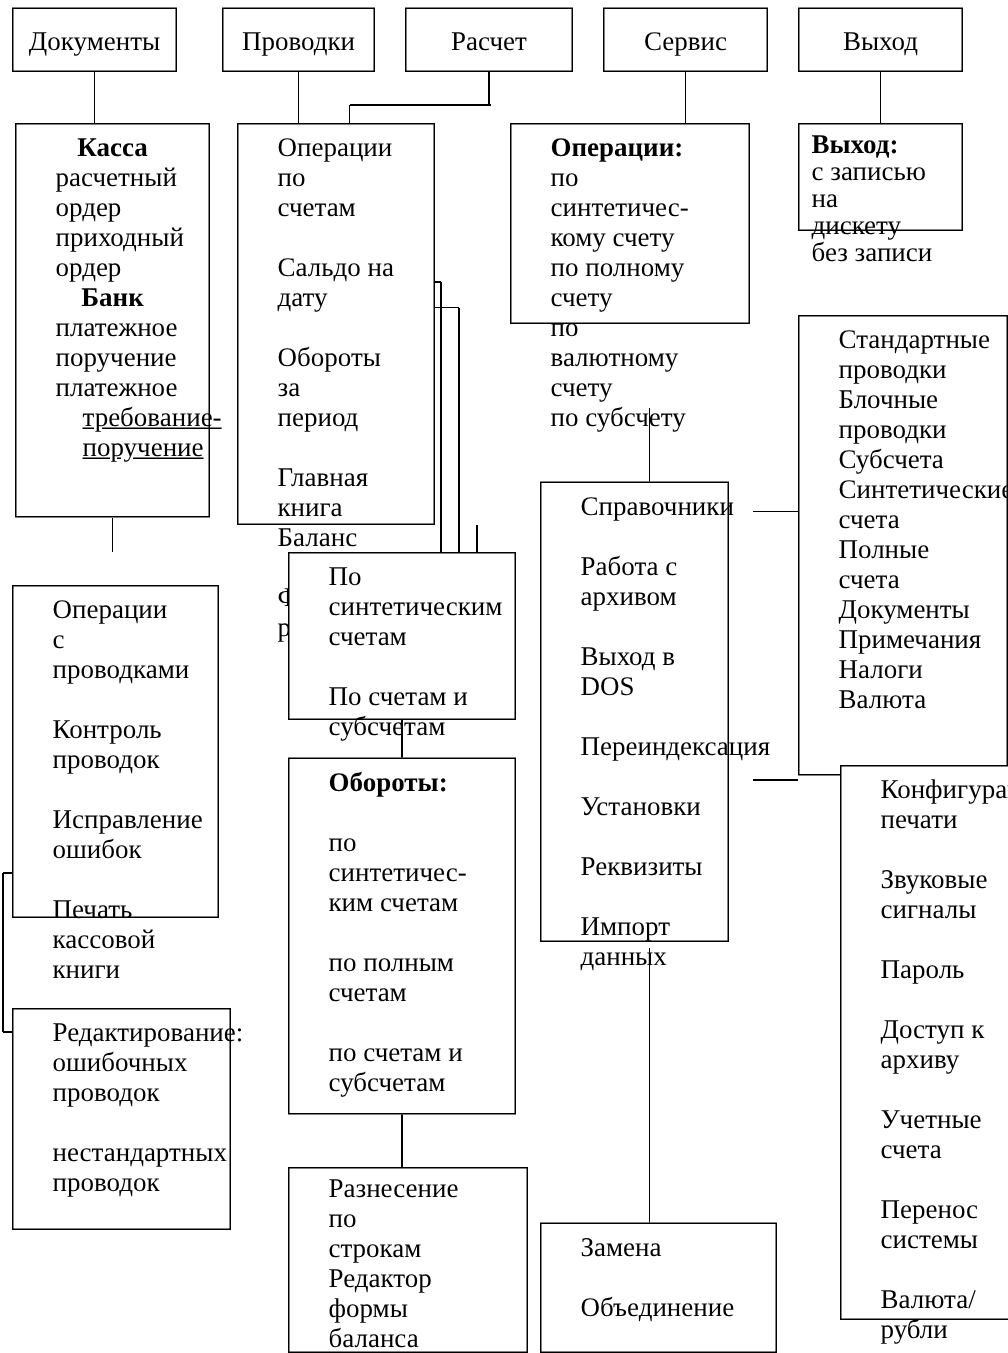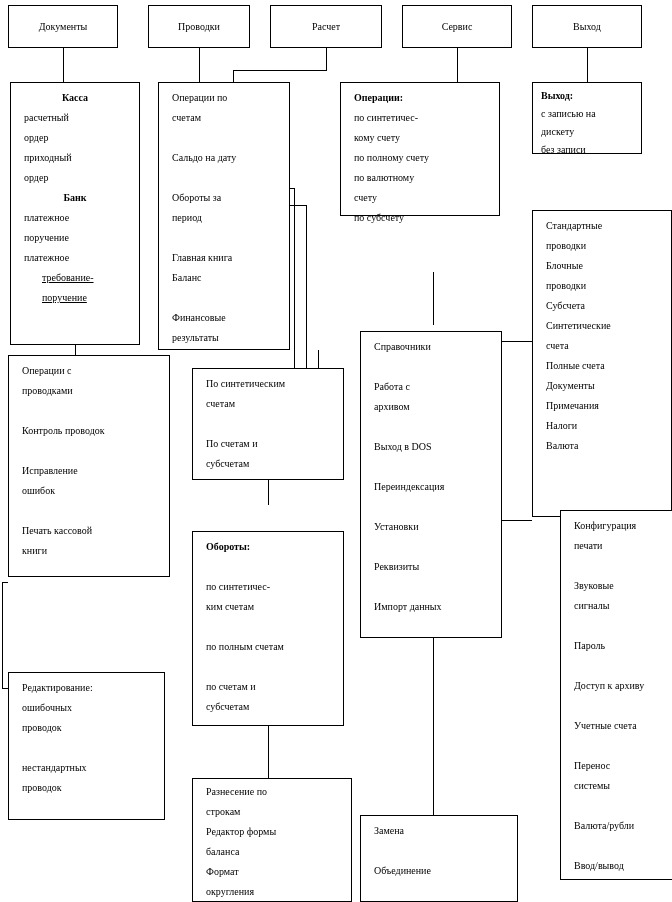--- a/index.html
+++ b/index.html
@@ -1,25 +1,25 @@
 <!DOCTYPE html>
 <html><head>
 <meta charset="utf-8">
 <style>
   html,body{margin:0;padding:0;background:#fff;}
   .diagram{
     position:relative;width:672px;height:902px;background:#fff;
     font-family:"Liberation Serif","DejaVu Serif",serif;
-    font-size:10px;color:#000;overflow:hidden;
+    font-size:18px;color:#000;overflow:hidden;
   }
   .wires{position:absolute;left:0;top:0;}
   .wires line{stroke:#000;stroke-width:1;shape-rendering:crispEdges;}
   .box{
     position:absolute;border:1px solid #000;background:#fff;
-    box-sizing:border-box;padding:5px 13px;line-height:20px;
+    box-sizing:border-box;padding:5px 26px;line-height:20px;
   }
   .menu{display:flex;align-items:center;justify-content:center;padding:0;}
   .hdr{font-weight:bold;text-align:center;}
   .hdr.left{text-align:left;}
   .indent{padding-left:18px;text-decoration:underline;}
   .tight{line-height:18px;padding:4px 8px;}
 </style>
 </head>
 <body>
 
@@ -85,42 +85,42 @@
 
   <div class="box tight" style="left:532px;top:82px;width:110px;height:72px">
     <div class="hdr left">Выход:</div>
     <div>с записью на<br>дискету<br>без записи</div>
   </div>
 
   <div class="box" style="left:532px;top:210px;width:140px;height:307px">
     <div>Стандартные<br>проводки<br>Блочные<br>проводки<br>Субсчета<br>Синтетические<br>счета<br>Полные счета<br>Документы<br>Примечания<br>Налоги<br>Валюта</div>
   </div>
 
-  <div class="box" style="left:8px;top:355px;width:162px;height:222px">
+  <div class="box" style="left:8px;top:390px;width:138px;height:222px">
     <div>Операции с<br>проводками<br>&nbsp;<br>Контроль проводок<br>&nbsp;<br>Исправление<br>ошибок<br>&nbsp;<br>Печать кассовой<br>книги</div>
   </div>
 
   <div class="box" style="left:192px;top:368px;width:152px;height:112px">
     <div>По синтетическим<br>счетам<br>&nbsp;<br>По счетам и<br>субсчетам</div>
   </div>
 
-  <div class="box" style="left:360px;top:331px;width:142px;height:307px">
+  <div class="box" style="left:360px;top:321px;width:126px;height:307px">
     <div>Справочники<br>&nbsp;<br>Работа с<br>архивом<br>&nbsp;<br>Выход в DOS<br>&nbsp;<br>Переиндексация<br>&nbsp;<br>Установки<br>&nbsp;<br>Реквизиты<br>&nbsp;<br>Импорт данных</div>
   </div>
 
-  <div class="box" style="left:192px;top:531px;width:152px;height:195px">
+  <div class="box" style="left:192px;top:505px;width:152px;height:238px">
     <div class="hdr left">Обороты:</div>
     <div>&nbsp;<br>по синтетичес-<br>ким счетам<br>&nbsp;<br>по полным счетам<br>&nbsp;<br>по счетам и<br>субсчетам</div>
   </div>
 
   <div class="box" style="left:560px;top:510px;width:129px;height:370px">
     <div>Конфигурация<br>печати<br>&nbsp;<br>Звуковые<br>сигналы<br>&nbsp;<br>Пароль<br>&nbsp;<br>Доступ к архиву<br>&nbsp;<br>Учетные счета<br>&nbsp;<br>Перенос<br>системы<br>&nbsp;<br>Валюта/рубли<br>&nbsp;<br>Ввод/вывод</div>
   </div>
 
-  <div class="box" style="left:8px;top:672px;width:157px;height:148px">
+  <div class="box" style="left:8px;top:672px;width:146px;height:148px">
     <div>Редактирование:<br>ошибочных<br>проводок<br>&nbsp;<br>нестандартных<br>проводок</div>
   </div>
 
   <div class="box" style="left:192px;top:778px;width:160px;height:124px;padding-top:3px">
     <div>Разнесение по<br>строкам<br>Редактор формы<br>баланса<br>Формат<br>округления</div>
   </div>
 
   <div class="box" style="left:360px;top:815px;width:158px;height:87px">
     <div>Замена<br>&nbsp;<br>Объединение</div>
   </div>

